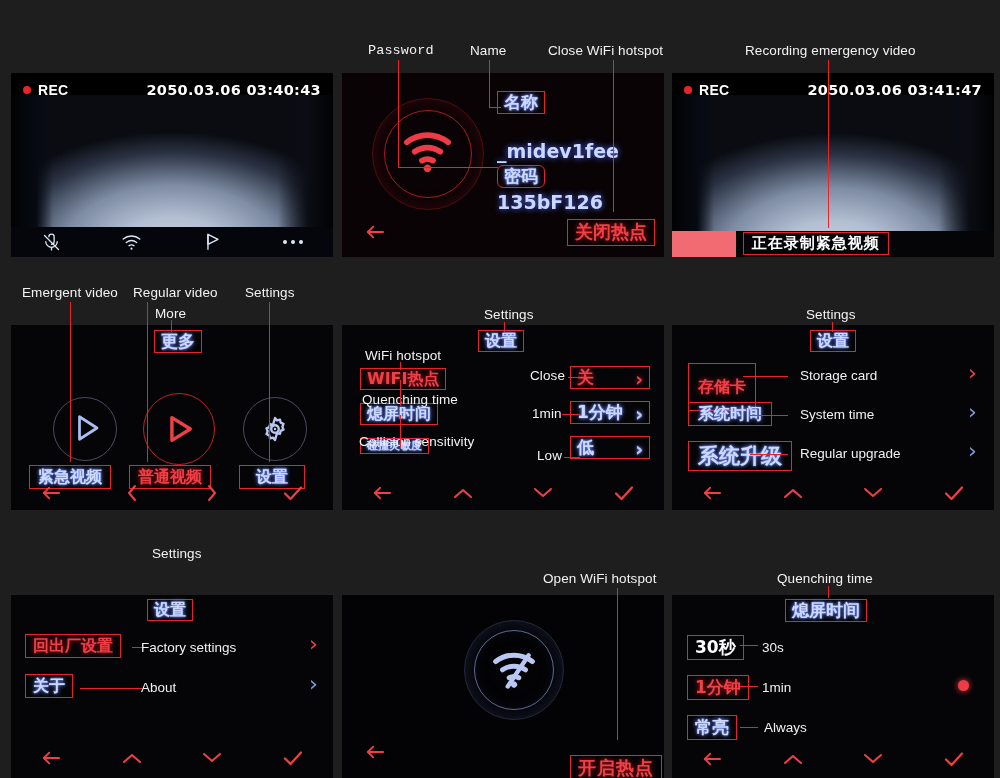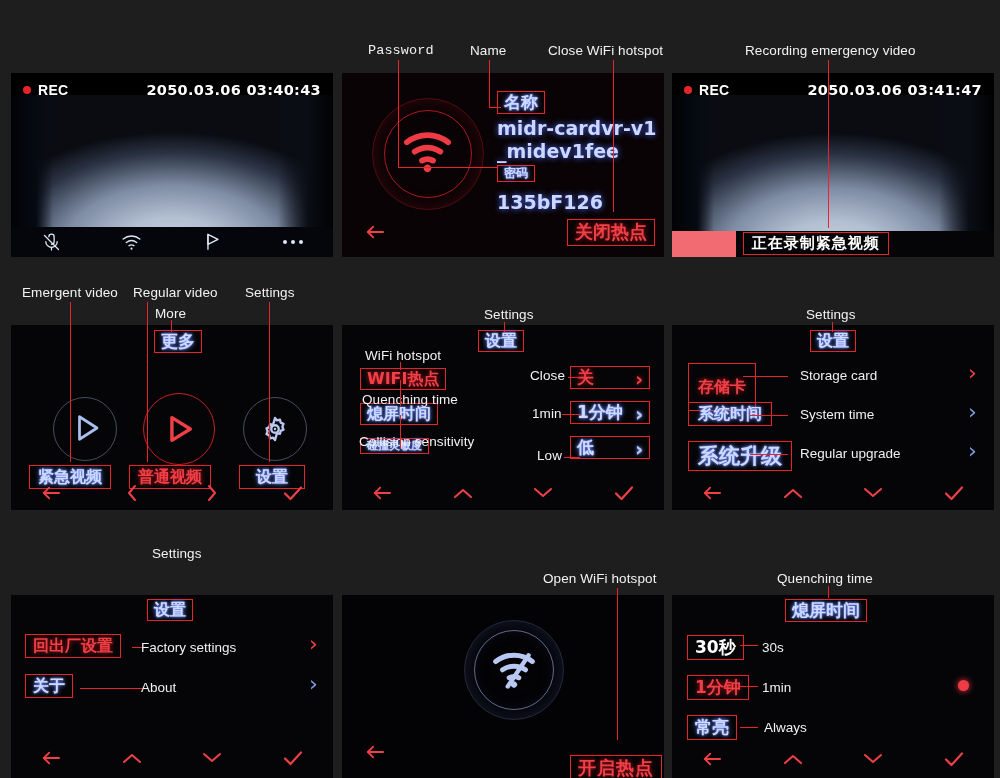--- a/index.html
+++ b/index.html
@@ -194,23 +194,22 @@
     <div style="position:absolute; left:58px; top:55px;">
       <svg width="55" height="46" viewBox="0 0 24 20" fill="none" stroke="#ef3b45" stroke-width="2.5" stroke-linecap="round">
         <path d="M3 6.2a14.5 14.5 0 0118 0"></path>
         <path d="M6.4 10.3a9.6 9.6 0 0111.2 0"></path>
         <path d="M9.6 14.2a5 5 0 014.8 0"></path>
         <path d="M12 17.6l-.02-.02" stroke-width="3.2"></path>
       </svg>
     </div>
 
     <div class="hl blue" style="left:155px; top:18px; font-size:17px;">名称</div>
-    <div class="scr-text wifi-val" style="left:155px; top:45px;">midr-cardvr-v1</div>
     <div class="scr-text wifi-val" style="left:155px; top:68px;">_midev1fee</div>
-    <div class="hl blue" style="left:155px; top:92px; font-size:12px;">密码</div>
+    <div class="hl blue" style="left:155px; top:92px; font-size:17px;border-radius:6px;">密码</div>
     <div class="scr-text wifi-val" style="left:155px; top:119px;">135bF126</div>
 
     <div class="back-arrow" style="left:22px; top:150px;">
       <svg width="22" height="18" viewBox="0 0 24 20" fill="none" stroke="#ef4048" stroke-width="2" stroke-linecap="round" stroke-linejoin="round">
         <path d="M21 10H4"></path>
           <path d="M10 4L4 10l6 6"></path>
       </svg>
     </div>
     <div class="hl red" style="left:225px; top:146px; font-size:18px; padding:1px 7px;">关闭热点</div>
   </div>

